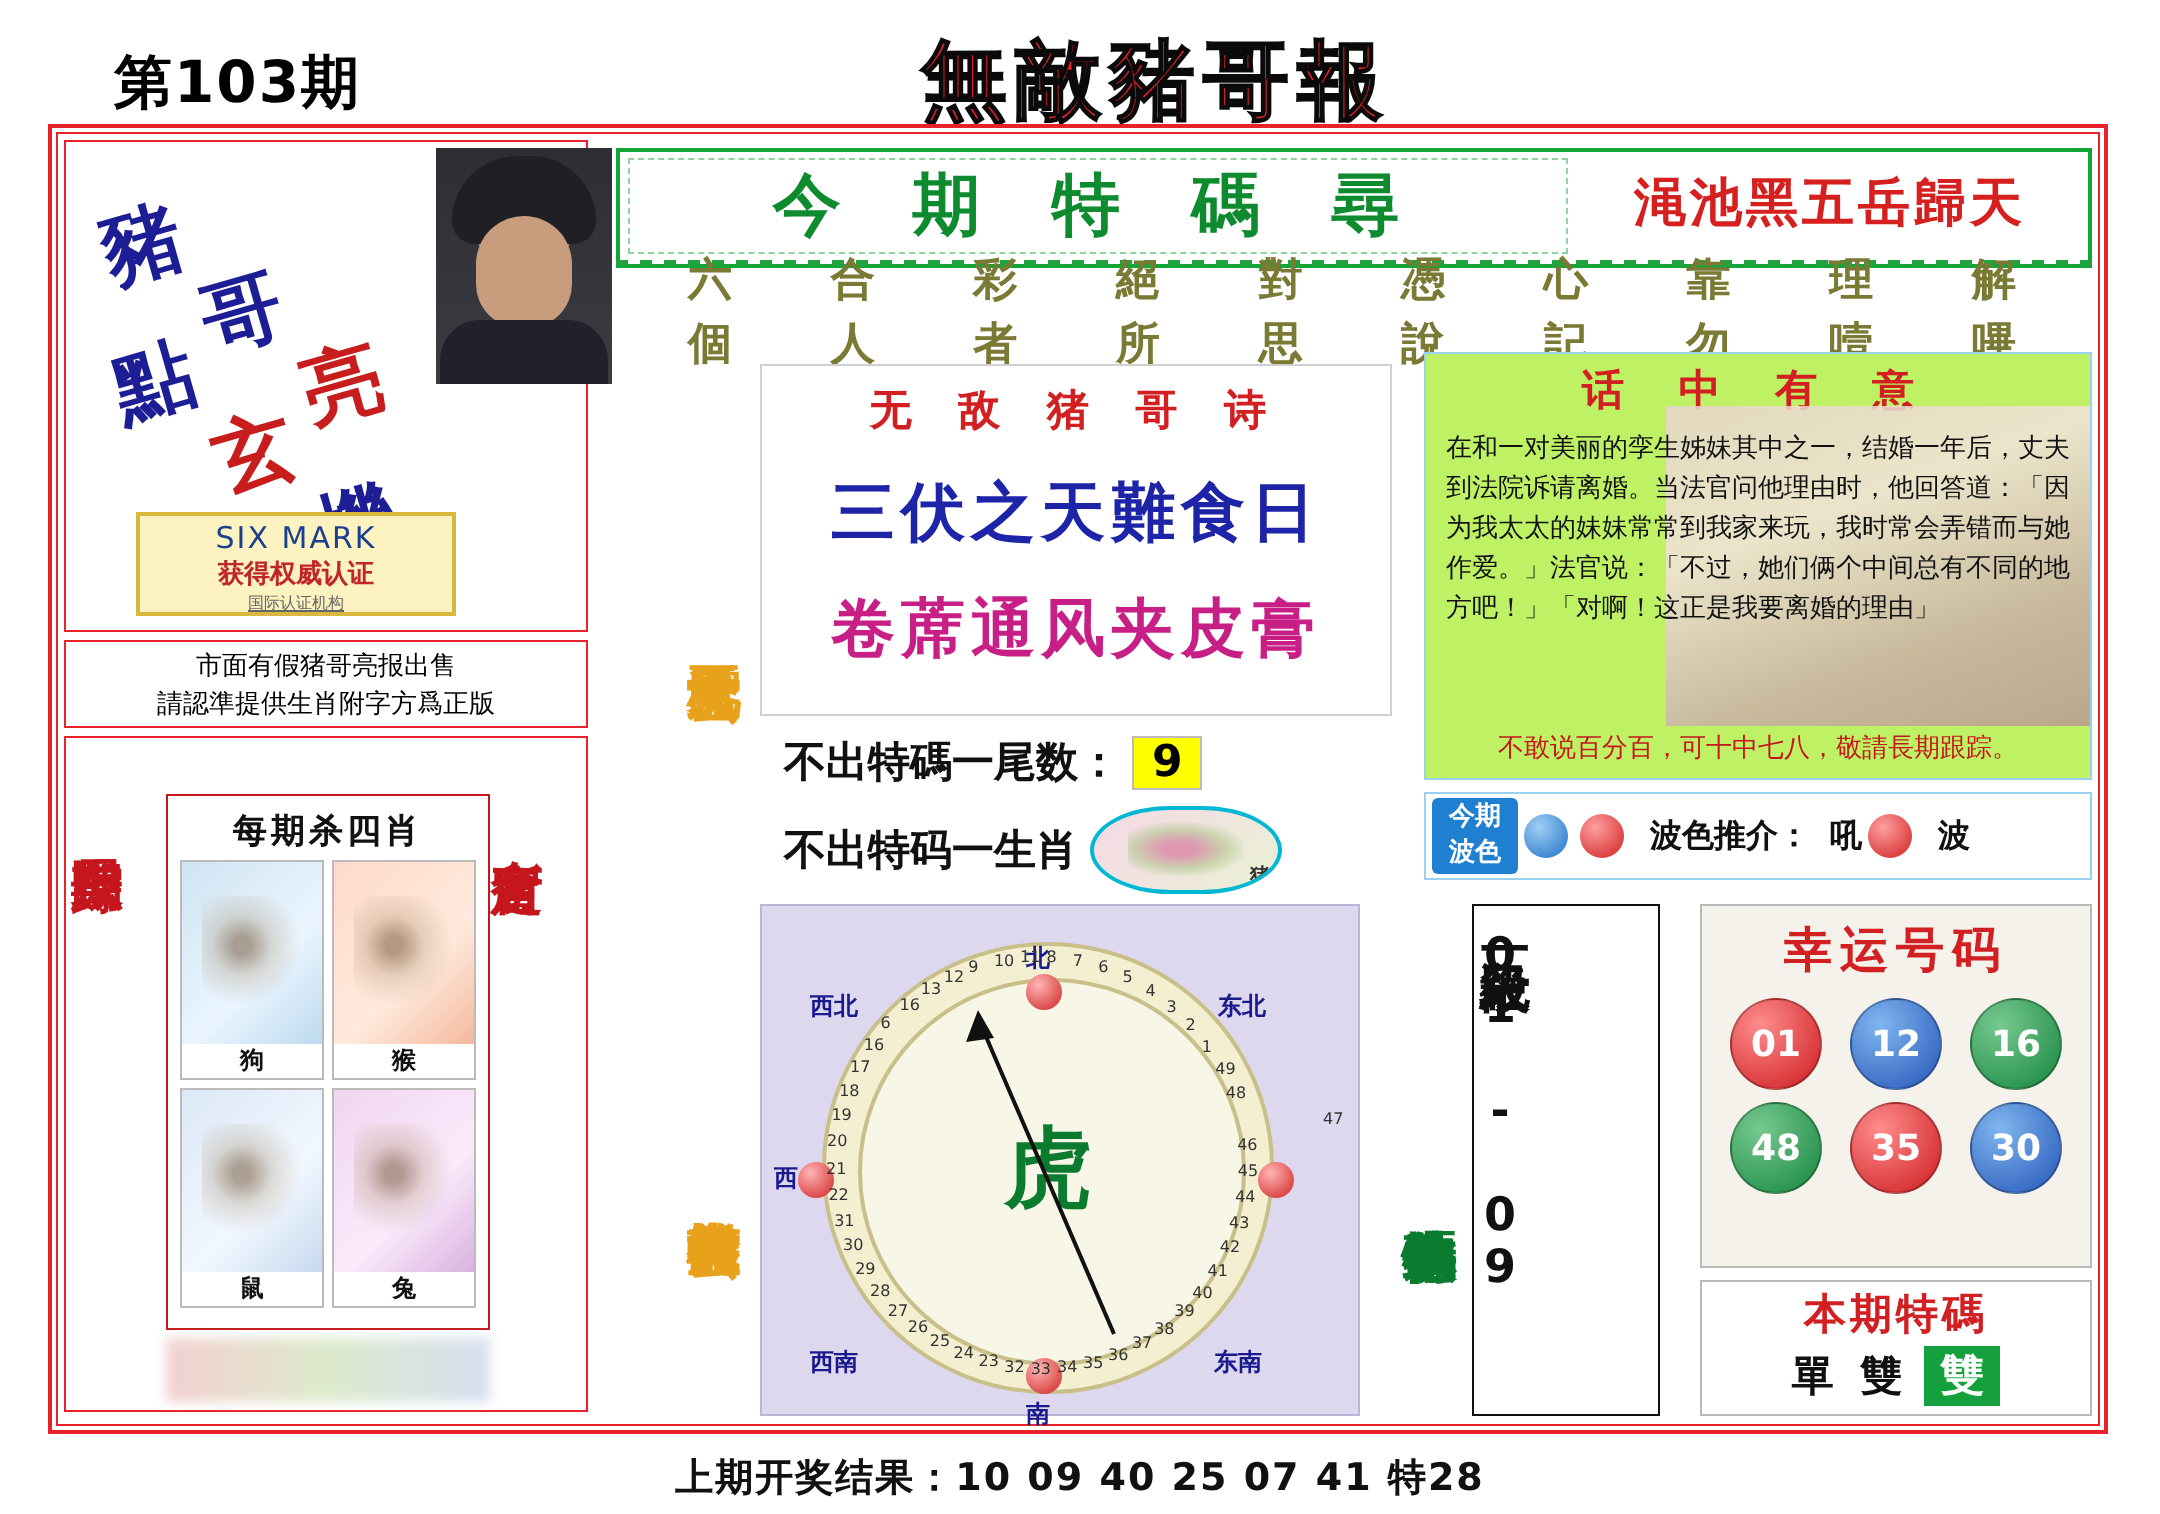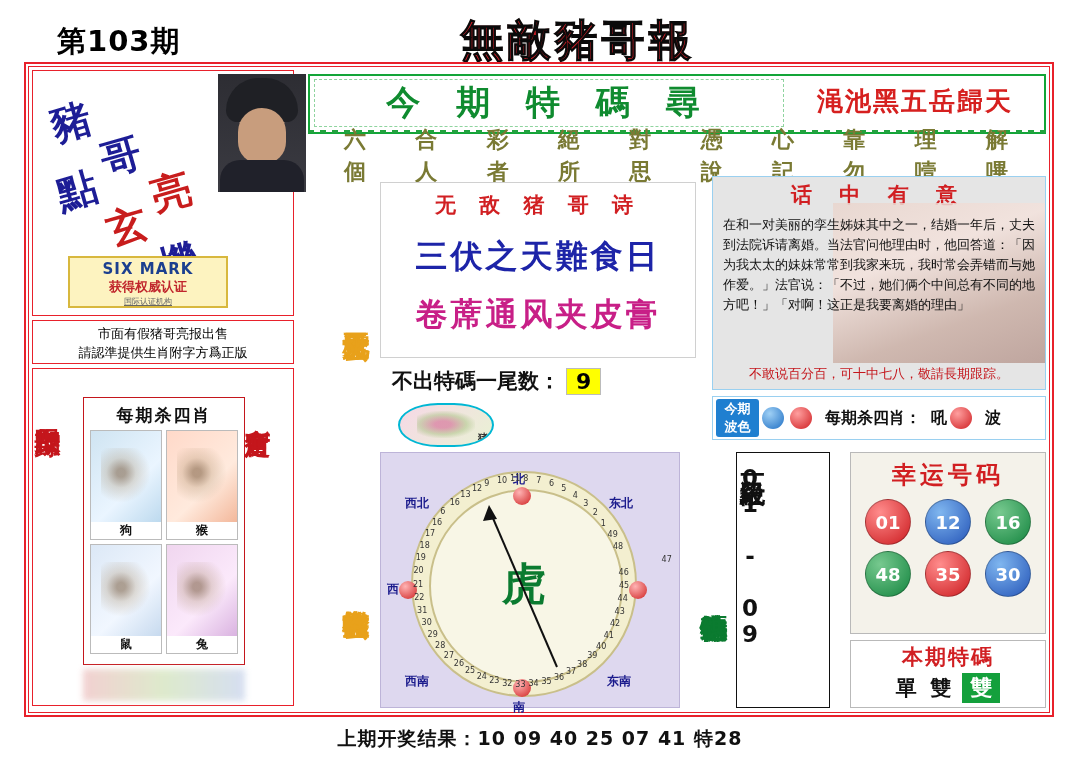--- a/index.html
+++ b/index.html
@@ -64,21 +64,21 @@
     overflow:hidden;
   }
   .portrait .hat{position:absolute;left:8px;top:4px;width:72px;height:44px;background:#1f2025;border-radius:40px 40px 14px 14px;}
   .portrait .face{position:absolute;left:20px;top:34px;width:48px;height:56px;background:#c89d7d;border-radius:24px 24px 22px 22px;}
   .portrait .body{position:absolute;left:2px;top:86px;width:84px;height:34px;background:#20212a;border-radius:20px 20px 0 0;}
   .six-mark{
     position:absolute;left:35px;top:185px;width:160px;height:52px;
     background:#fdf3c0;border:2px solid #d8b83e;box-sizing:border-box;
     text-align:center;
   }
-  .six-mark .sm1{font-size:15px;font-weight:bold;color:#1b3f8f;margin-top:2px;letter-spacing:1px;}
+  .six-mark .sm1{font-size:15px;font-weight:normal;color:#1b3f8f;margin-top:2px;letter-spacing:1px;}
   .six-mark .sm2{font-size:13px;color:#c0262c;font-weight:bold;}
   .six-mark .sm3{font-size:8px;color:#666;text-decoration:underline;}
 
   .notice{
     position:absolute;left:0;top:250px;width:262px;height:44px;
     border:1px solid #e8212b;box-sizing:border-box;text-align:center;
     padding-top:3px;
   }
   .notice div{font-size:13px;color:#000;line-height:19px;}
 
@@ -178,21 +178,21 @@
     border:2px solid #00b7d4;border-radius:50%/60%;
     overflow:hidden;
   }
   .zodiacrow .box:after{content:"";position:absolute;left:18%;top:14%;width:64%;height:68%;
     background:radial-gradient(ellipse at 45% 50%, rgba(200,60,120,.45) 0 18%, rgba(120,170,70,.3) 52%, rgba(255,255,255,0) 75%);}
   .zodiacrow .sub{position:absolute;right:4px;bottom:0;font-size:10px;color:#333;}
 
   
   .story{
     position:absolute;left:712px;top:176px;width:334px;height:214px;
-    border:1px solid #9ad0f0;box-sizing:border-box;background:#e5e5e5;overflow:hidden;
+    border:1px solid #9ad0f0;box-sizing:border-box;background:#bef264;overflow:hidden;
   }
   .story-title{text-align:center;font-size:21px;font-weight:bold;color:#d11f22;letter-spacing:10px;margin-top:4px;}
   .story-body{
     position:relative;margin:6px 10px 0 10px;font-size:13px;line-height:20px;color:#111;text-align:justify;
     z-index:2;
   }
   .story-bg{
     position:absolute;left:120px;top:26px;width:214px;height:160px;
     background:linear-gradient(160deg,#e9d5cd 0%,#f3e2dc 35%,#cbb0a6 70%,#b89a92 100%);
     opacity:.85;z-index:1;
@@ -394,40 +394,41 @@
     <div class="poem-line">三伏之天難食日</div>
     <div class="poem-line second">卷蓆通风夹皮膏</div>
   </div>
 
   <div class="tail">
     <span>不出特碼一尾数：</span>
     <span class="val">9</span>
   </div>
 
   <div class="zodiacrow">
+    <span>不出特码一生肖</span>
     <span class="box">
       <span class="sub">猪</span>
     </span>
   </div>
 
   <div class="story">
     <div class="story-title">话 中 有 意</div>
     <div class="story-bg"></div>
     <div class="story-body">在和一对美丽的孪生姊妹其中之一，结婚一年后，丈夫到法院诉请离婚。当法官问他理由时，他回答道：「因为我太太的妹妹常常到我家来玩，我时常会弄错而与她作爱。」法官说：「不过，她们俩个中间总有不同的地方吧！」「对啊！这正是我要离婚的理由」</div>
     <div class="story-note">不敢说百分百，可十中七八，敬請長期跟踪。</div>
   </div>
 
   <div class="waverow">
     <div class="wave-tag">
       <div>今期</div>
       <div>波色</div>
     </div>
     <span class="ball blue"></span>
     <span class="ball red"></span>
-    <span class="wave-text">每期杀四肖：</span>
+    <span class="wave-text">波色推介：</span>
     <span class="wave-text">吼</span>
     <span class="ball red"></span>
     <span class="wave-text">波</span>
   </div>
 
   <div class="compass-box">
     <div class="compass-ring">
       <div class="compass-ring2"></div>
       <div class="compass-center">虎</div>
     </div>

